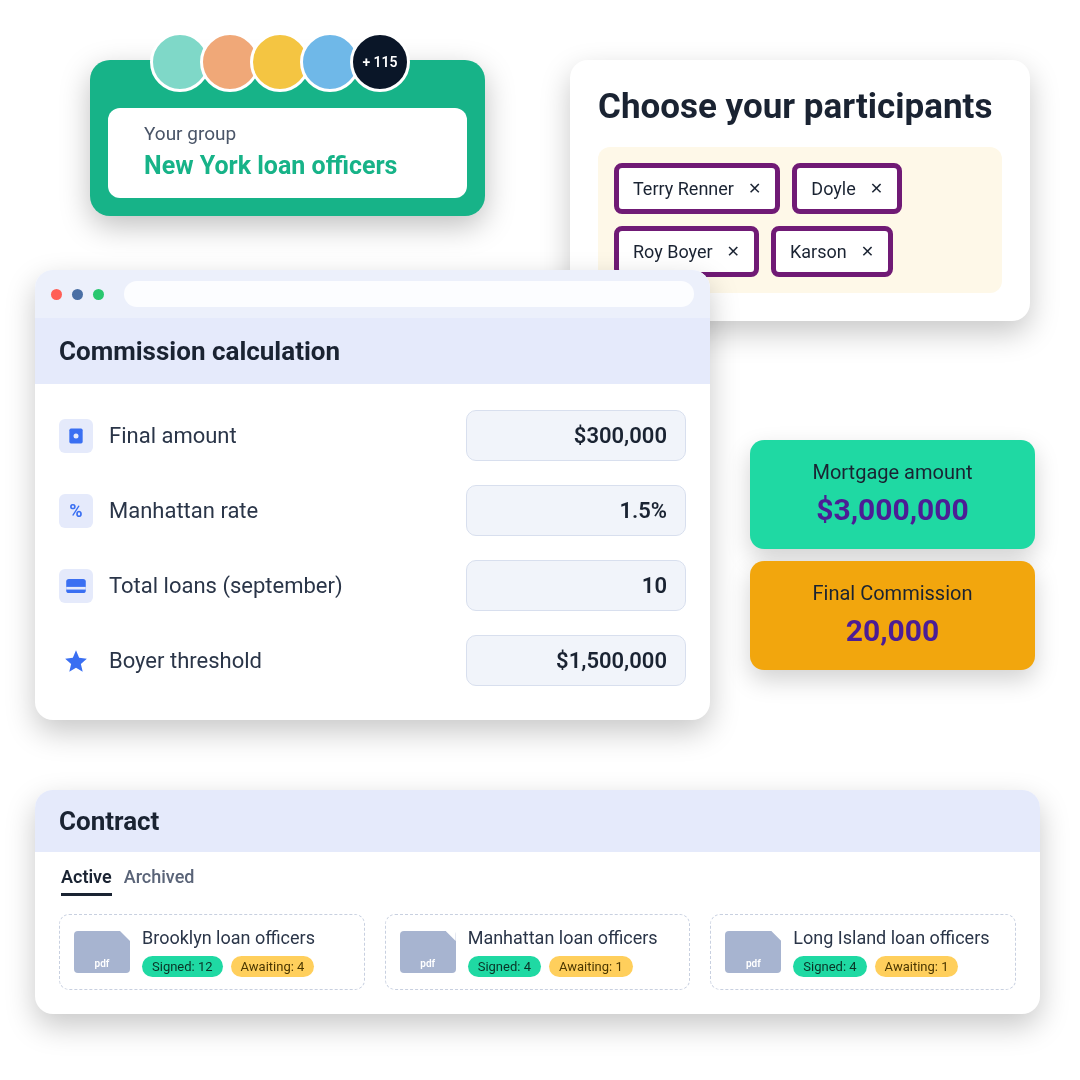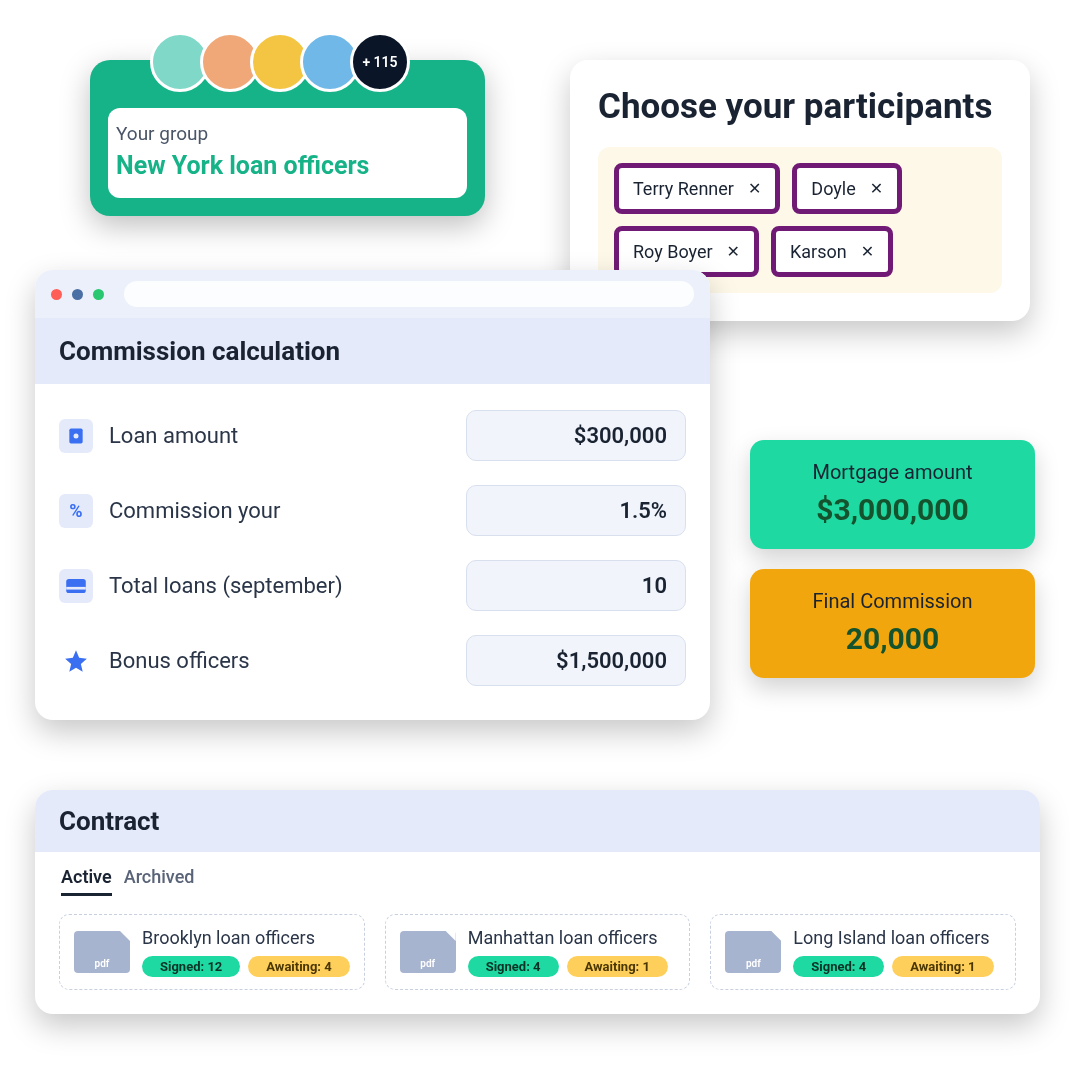--- a/index.html
+++ b/index.html
@@ -39,21 +39,21 @@
     align-items: center;
     justify-content: center;
     font-size: 14px;
     color: #fff;
     font-weight: 600;
   }
   .avatar:first-child { margin-left: 0; }
   .group-inner {
     background: #fff;
     border-radius: 12px;
-    padding: 14px 20px 18px 8px;
+    padding: 14px 20px 18px 36px;
   }
   .group-label {
     font-size: 19px;
     color: #4a5568;
     margin-bottom: 6px;
   }
   .group-name {
     font-size: 25px;
     font-weight: 700;
     color: #17b388;
@@ -176,39 +176,39 @@
   }
 
   
   .result-stack {
     position: absolute;
     top: 440px;
     left: 750px;
     width: 285px;
     display: flex;
     flex-direction: column;
-    gap: 20px;
+    gap: 12px;
   }
   .result-card {
     border-radius: 14px;
     padding: 20px 18px 22px 18px;
     text-align: center;
     box-shadow: 0 10px 24px rgba(0,0,0,0.18);
   }
   .result-card.green { background: #1fd9a3; }
   .result-card.orange { background: #f2a60d; }
   .result-label {
     font-size: 20px;
     color: #1a2332;
     margin-bottom: 8px;
   }
   .result-value {
     font-size: 30px;
     font-weight: 700;
-    color: #14532d;
+    color: #4c1d95;
   }
 
   
   .contract-card {
     position: absolute;
     top: 790px;
     left: 35px;
     width: 1005px;
     background: #fff;
     border-radius: 18px;
@@ -284,23 +284,23 @@
   }
   .contract-info { flex: 1; }
   .contract-name {
     font-size: 18px;
     color: #2a3548;
     margin-bottom: 8px;
   }
   .badges { display: flex; gap: 8px; }
   .badge {
     font-size: 13px;
-    font-weight: 700;
+    font-weight: 400;
     border-radius: 12px;
-    padding: 3px 18px;
+    padding: 3px 10px;
   }
   .badge.signed { background: #1fd9a3; color: #0a3326; }
   .badge.awaiting { background: #ffcf5c; color: #4a3600; }
 </style>
 </head>
 <body>
 
 <div class="group-card">
   <div class="avatars">
     <div class="avatar" style="background:#7fd8c8"></div>
@@ -348,45 +348,45 @@
     <div class="window-title">Commission calculation</div>
   </div>
   <div class="calc-rows">
     <div class="calc-row">
       <div class="calc-icon" style="background:#e5eafb">
         <svg width="20" height="20" viewBox="0 0 24 24">
             <rect x="4" y="3" width="16" height="18" rx="2" fill="#3a6ff2"></rect>
             <circle cx="12" cy="12" r="3" fill="#e5eafb"></circle>
           </svg>
       </div>
-      <div class="calc-label">Loan amount</div>
+      <div class="calc-label">Final amount</div>
       <div class="calc-value">$300,000</div>
     </div>
     <div class="calc-row">
       <div class="calc-icon" style="background:#e5eafb;color:#3a6ff2;font-weight:700;font-size:18px">%</div>
-      <div class="calc-label">Commission your</div>
+      <div class="calc-label">Manhattan rate</div>
       <div class="calc-value">1.5%</div>
     </div>
     <div class="calc-row">
       <div class="calc-icon" style="background:#e5eafb">
         <svg width="22" height="16" viewBox="0 0 24 18">
             <rect x="1" y="1" width="22" height="16" rx="3" fill="#3a6ff2"></rect>
             <rect x="1" y="10" width="22" height="3" fill="#e5eafb"></rect>
           </svg>
       </div>
       <div class="calc-label">Total loans (september)</div>
       <div class="calc-value">10</div>
     </div>
     <div class="calc-row">
       <div class="calc-icon">
         <svg width="26" height="26" viewBox="0 0 24 24">
             <path d="M12 2l2.9 6.9L22 10l-5.5 4.8L18.2 22 12 18.3 5.8 22l1.7-7.2L2 10l7.1-1.1z" fill="#3a6ff2"></path>
           </svg>
       </div>
-      <div class="calc-label">Bonus officers</div>
+      <div class="calc-label">Boyer threshold</div>
       <div class="calc-value">$1,500,000</div>
     </div>
   </div>
 </div>
 
 <div class="result-stack">
   <div class="result-card green">
     <div class="result-label">Mortgage amount</div>
     <div class="result-value">$3,000,000</div>
   </div>

